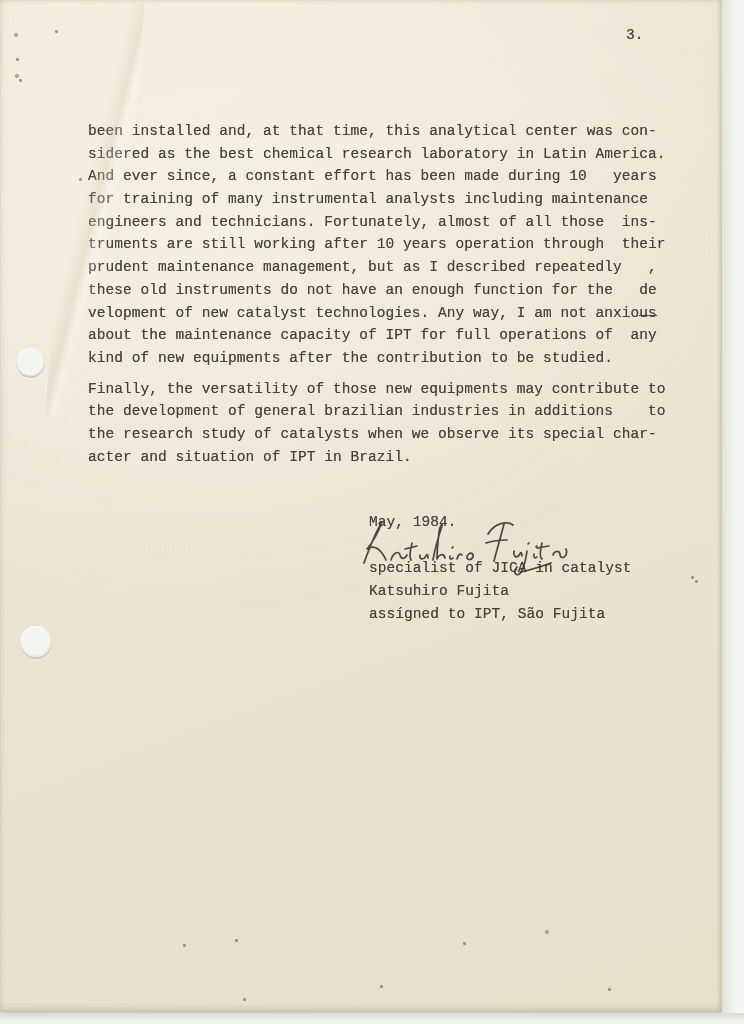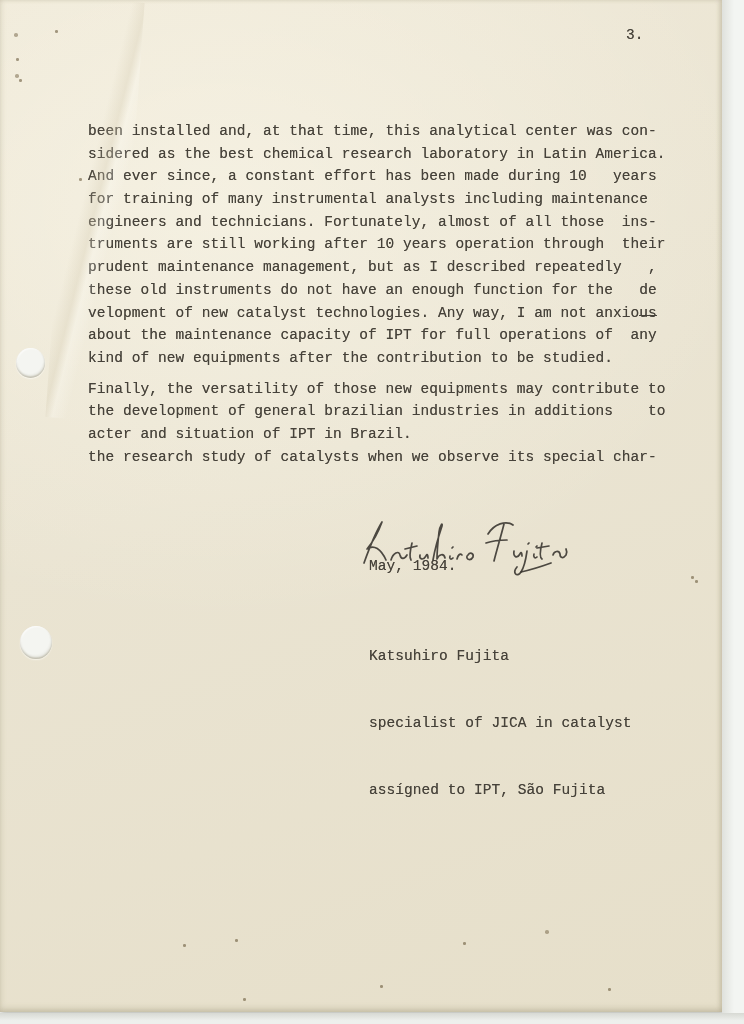--- a/index.html
+++ b/index.html
@@ -21,21 +21,21 @@
     background: linear-gradient(100deg, rgba(255,255,250,0) 40%, rgba(214,205,180,0.35) 50%, rgba(255,255,250,0.25) 56%, rgba(255,255,250,0) 66%);
     transform: rotate(4deg); pointer-events: none;
   }
   .ink { color: #46423a; text-shadow: 0 0 0.5px rgba(70,64,54,0.65); }
   .page-number { position: absolute; left: 626px; top: 27px; font-size: 14.5px; }
   .text-body { position: absolute; left: 88px; top: 120px; font-size: 14.5px; }
   .line { white-space: pre; line-height: 22.7px; height: 22.7px; letter-spacing: 0.05px; }
   .para2 { margin-top: 8px; }
   .u-de { border-bottom: 1.4px solid #46423a; padding-bottom: 17px; }
   .closing { position: absolute; left: 369px; top: 511px; font-size: 14.5px; }
-  .closing .line { line-height: 23px; height: 23px; margin-top: 44px; }
+  .closing .line { line-height: 23px; height: 23px; }
   .sig-gap { height: 23px; }
   .signature-svg { position: absolute; left: 358px; top: 517px; width: 218px; height: 62px; z-index: 2; }
   .signature-svg path { fill: none; stroke: #35322c; stroke-width: 1.7; stroke-linecap: round; stroke-linejoin: round; opacity: 0.88; }
   .punch-hole {
     position: absolute; border-radius: 50%;
     background: radial-gradient(circle at 45% 40%, #f4f5f1 55%, #e4e4dd 85%);
     box-shadow: inset 0 -1.5px 2px rgba(110,100,70,0.35), inset 1px 1px 1.5px rgba(255,255,255,0.8), 0 1px 1.5px rgba(255,255,252,0.6);
   }
   .hole-1 { left: 16px; top: 348px; width: 29px; height: 30px; }
   .hole-2 { left: 20px; top: 626px; width: 32px; height: 33px; }
@@ -64,30 +64,30 @@
         <div class="line">truments are still working after 10 years operation through  their</div>
         <div class="line">prudent maintenance management, but as I described repeatedly   ,</div>
         <div class="line"><span>these old instruments do not have an enough function for the   </span><span class="u-de">de</span></div>
         <div class="line">velopment of new catalyst technologies. Any way, I am not anxious</div>
         <div class="line">about the maintenance capacity of IPT for full operations of  any</div>
         <div class="line">kind of new equipments after the contribution to be studied.</div>
       </div>
       <div class="para2">
         <div class="line">Finally, the versatility of those new equipments may contribute to</div>
         <div class="line">the development of general brazilian industries in additions    to</div>
+        <div class="line">the research study of catalysts when we observe its special char-</div>
         <div class="line">acter and situation of IPT in Brazil.</div>
-        <div class="line">the research study of catalysts when we observe its special char-</div>
       </div>
     </div>
 
     <div class="closing ink">
       <div class="line">May, 1984.</div>
       <div class="sig-gap"></div>
+      <div class="line">specialist of JICA in catalyst</div>
       <div class="line">Katsuhiro Fujita</div>
-      <div class="line">specialist of JICA in catalyst</div>
       <div class="line">assígned to IPT, São Fujita</div>
     </div>
 
     <div class="signature-svg">
       <svg width="218" height="62" viewBox="0 0 218 62" xmlns="http://www.w3.org/2000/svg">
         <path d="M6 46 C11 32 19 13 24 5 C20 16 14 26 9 32 C16 27 23 32 28 43"></path>
         <path d="M33 43 C35 36 41 33 42 38 C43 42 46 43 49 38"></path>
         <path d="M54 26 C52 34 51 40 53 43 M47 32 L59 29"></path>
         <path d="M62 38 C61 42 65 44 68 39 C69 36 70 38 70 41"></path>
         <path d="M75 43 C77 31 81 18 84 9 C85 5 82 8 81 15 C80 24 79 35 79 42 C81 37 86 36 87 41"></path>

